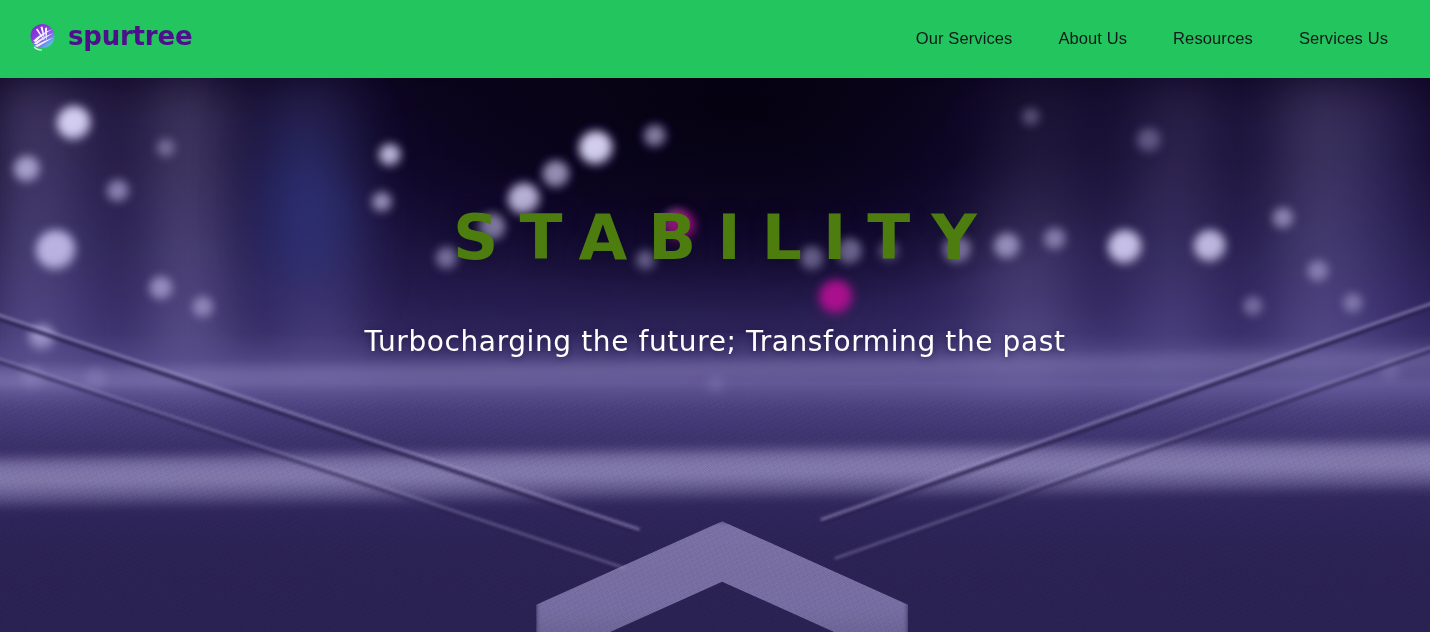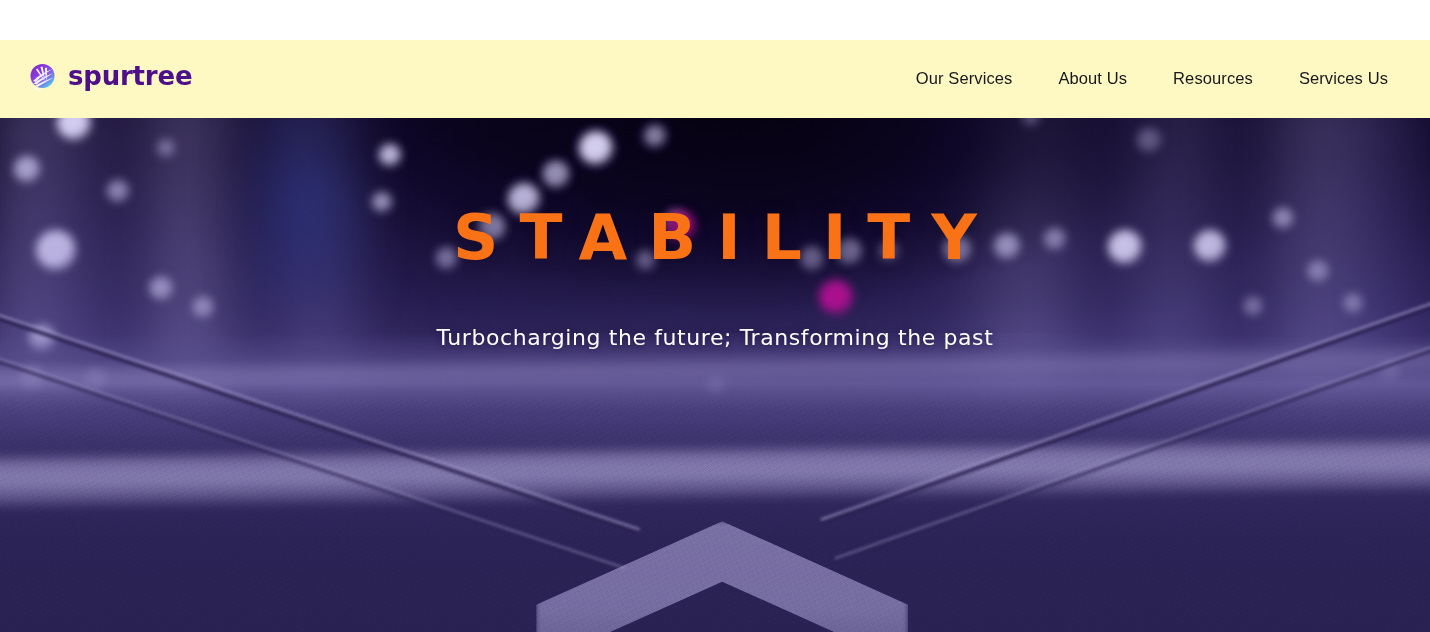--- a/index.html
+++ b/index.html
@@ -9,24 +9,23 @@
     overflow:hidden;
     background:#ffffff;
     font-family:"Liberation Sans", sans-serif;
   }
   .page { position:relative; width:1430px; height:632px; }
 
   
   .site-header{
     position:absolute; top:0; left:0;
     width:1430px; height:78px;
-    background:#fef9c3;
+    background:#22c55e;
     display:flex; align-items:center;
     z-index:30;
-    margin-top:40px;
   }
   .brand{
     position:absolute; left:27px; top:19px;
     display:flex; align-items:center; gap:9px;
     text-decoration:none;
   }
   .brand-mark{
     width:32px; height:34px;
     display:block;
     flex:0 0 auto;
@@ -215,32 +214,32 @@
     align-items:center;
     z-index:12;
     pointer-events:none;
   }
   .hero-title{
     margin-top:128px;
     font-family:"DejaVu Sans", sans-serif;
     font-size:63px;
     font-weight:700;
     line-height:1.0;
-    color:#f97316;
+    color:#4d7c0f;
     letter-spacing:21px;
     text-indent:21px;
     text-align:center;
     white-space:nowrap;
     text-shadow:0 2px 18px rgba(10,5,30,0.45);
   }
   .hero-title .line2{ display:block; margin-top:36px; }
   .hero-tagline{
     margin-top:56px;
     font-family:"DejaVu Sans", sans-serif;
-    font-size:22px;
+    font-size:28px;
     font-weight:400;
     color:#ffffff;
     letter-spacing:0.6px;
     text-align:center;
     white-space:nowrap;
     text-shadow:0 1px 7px rgba(20,10,45,0.55);
   }
 </style>
 </head>
 <body>

